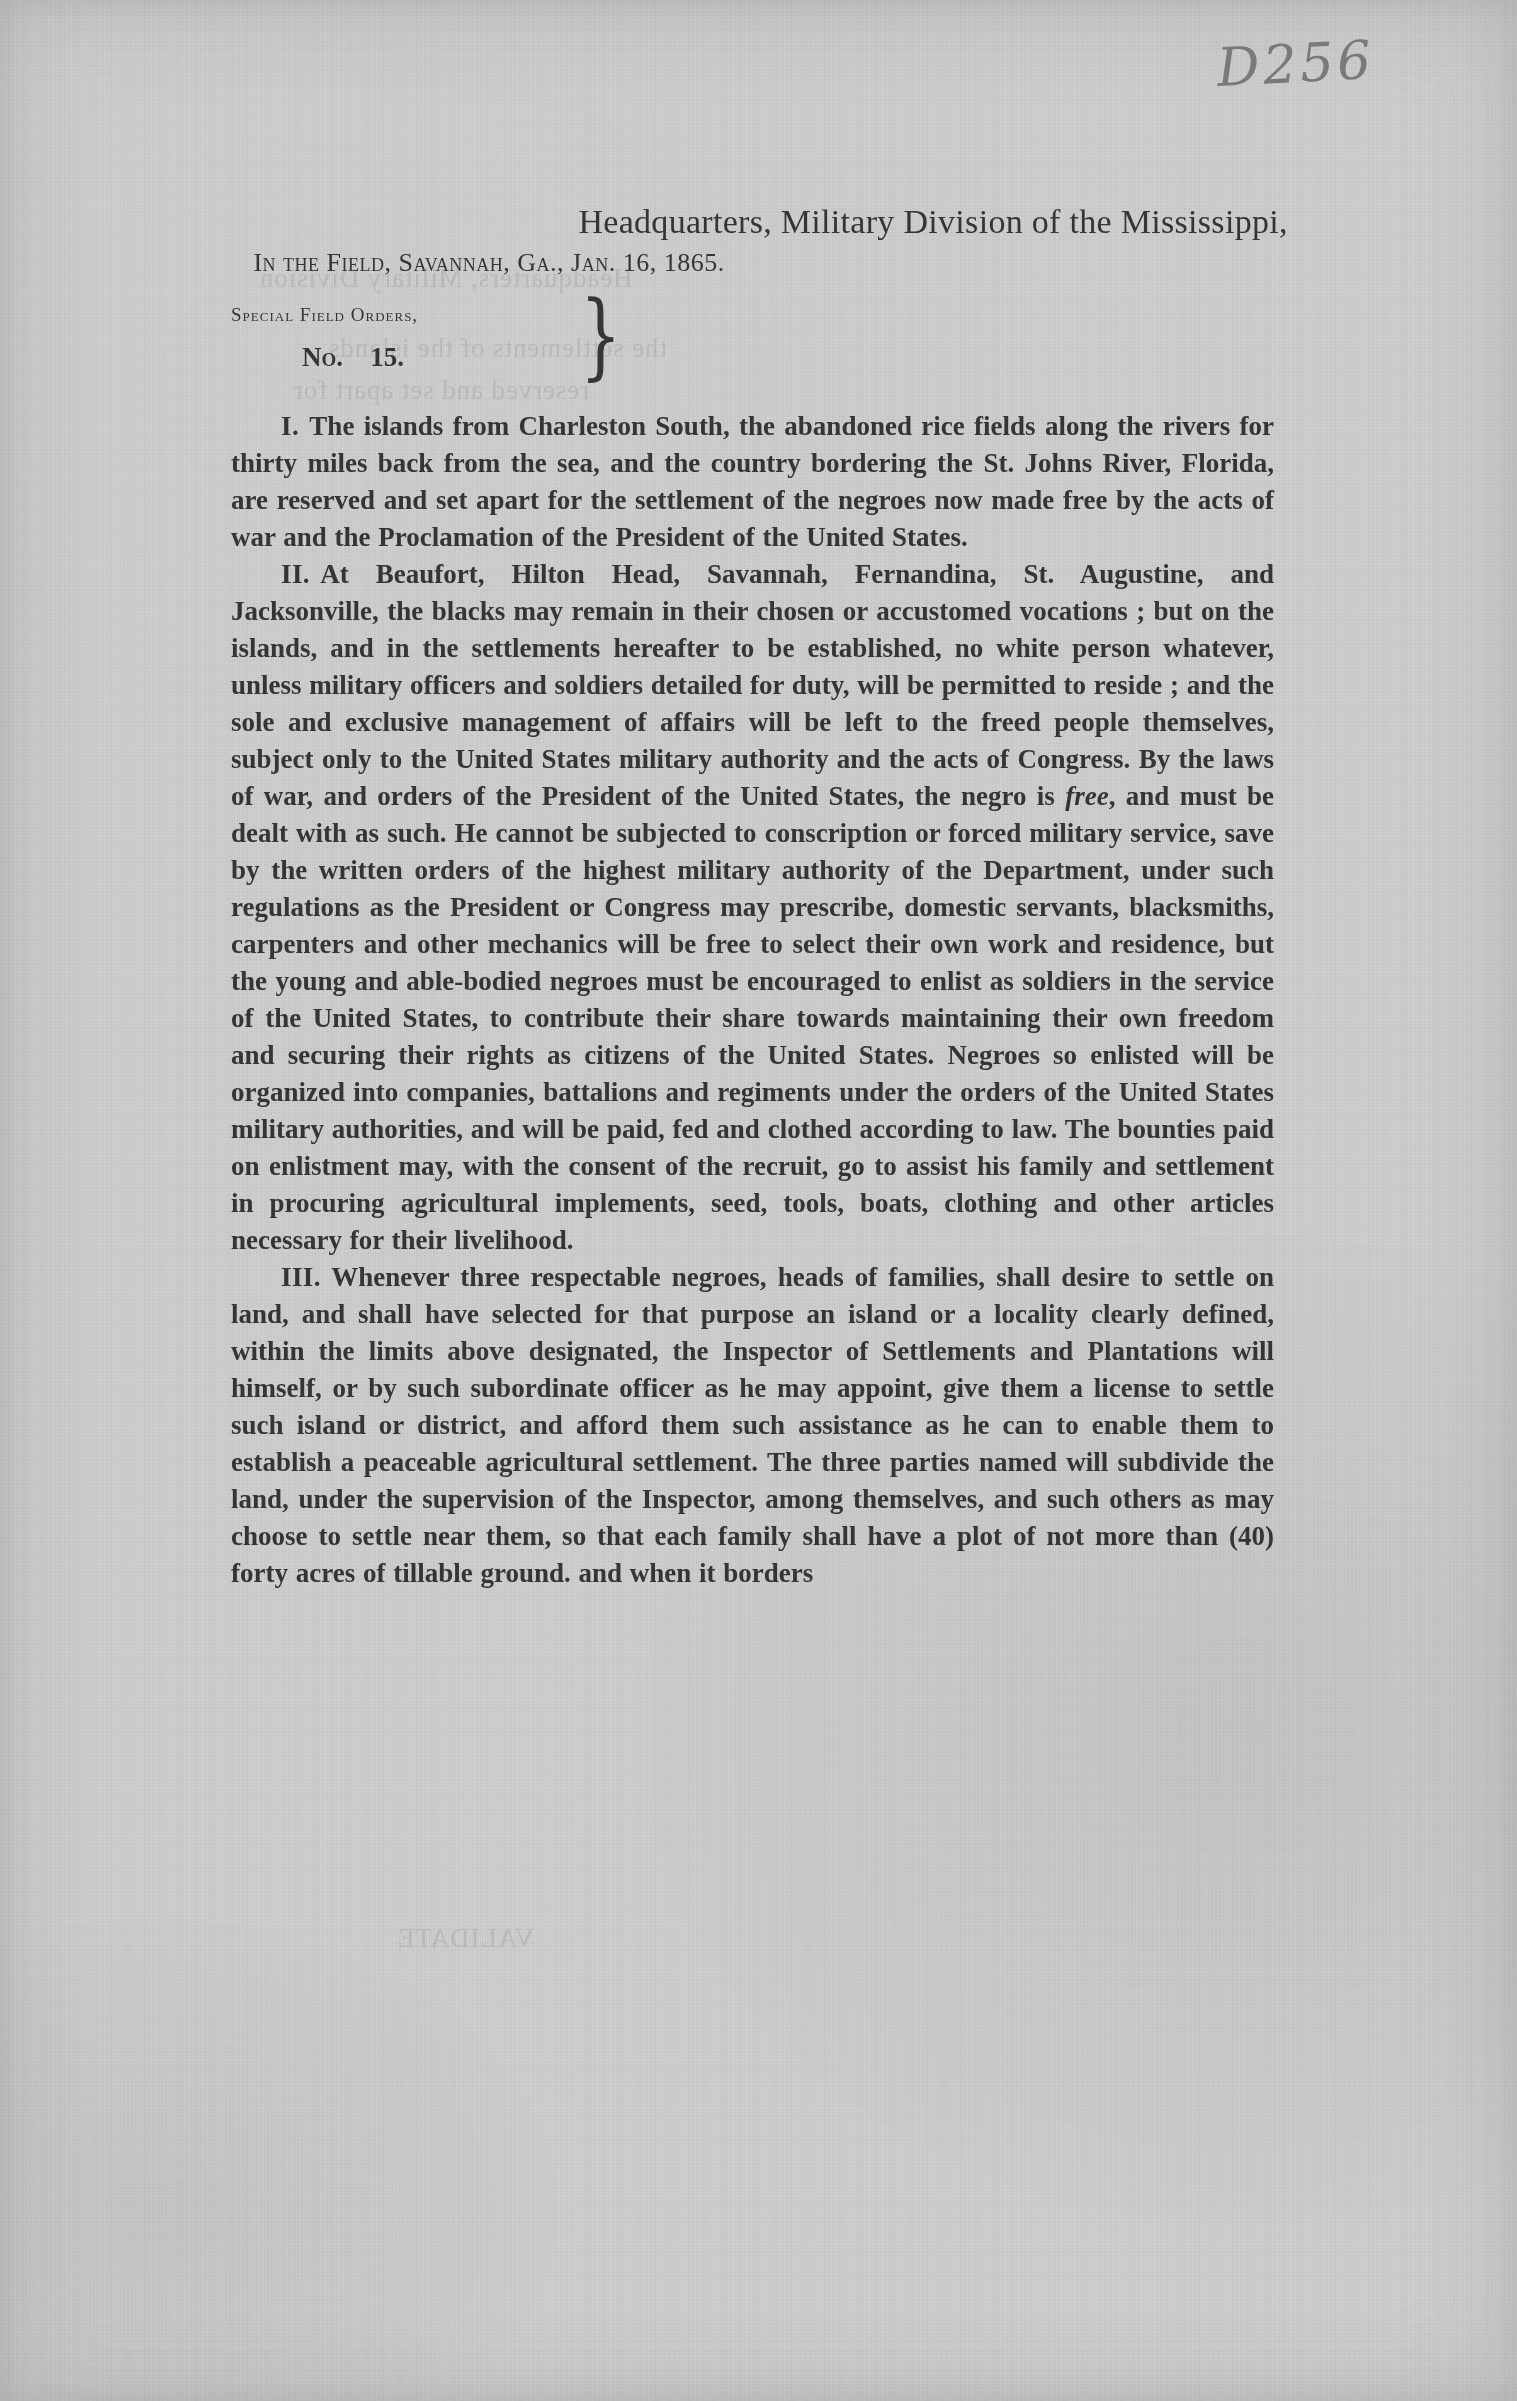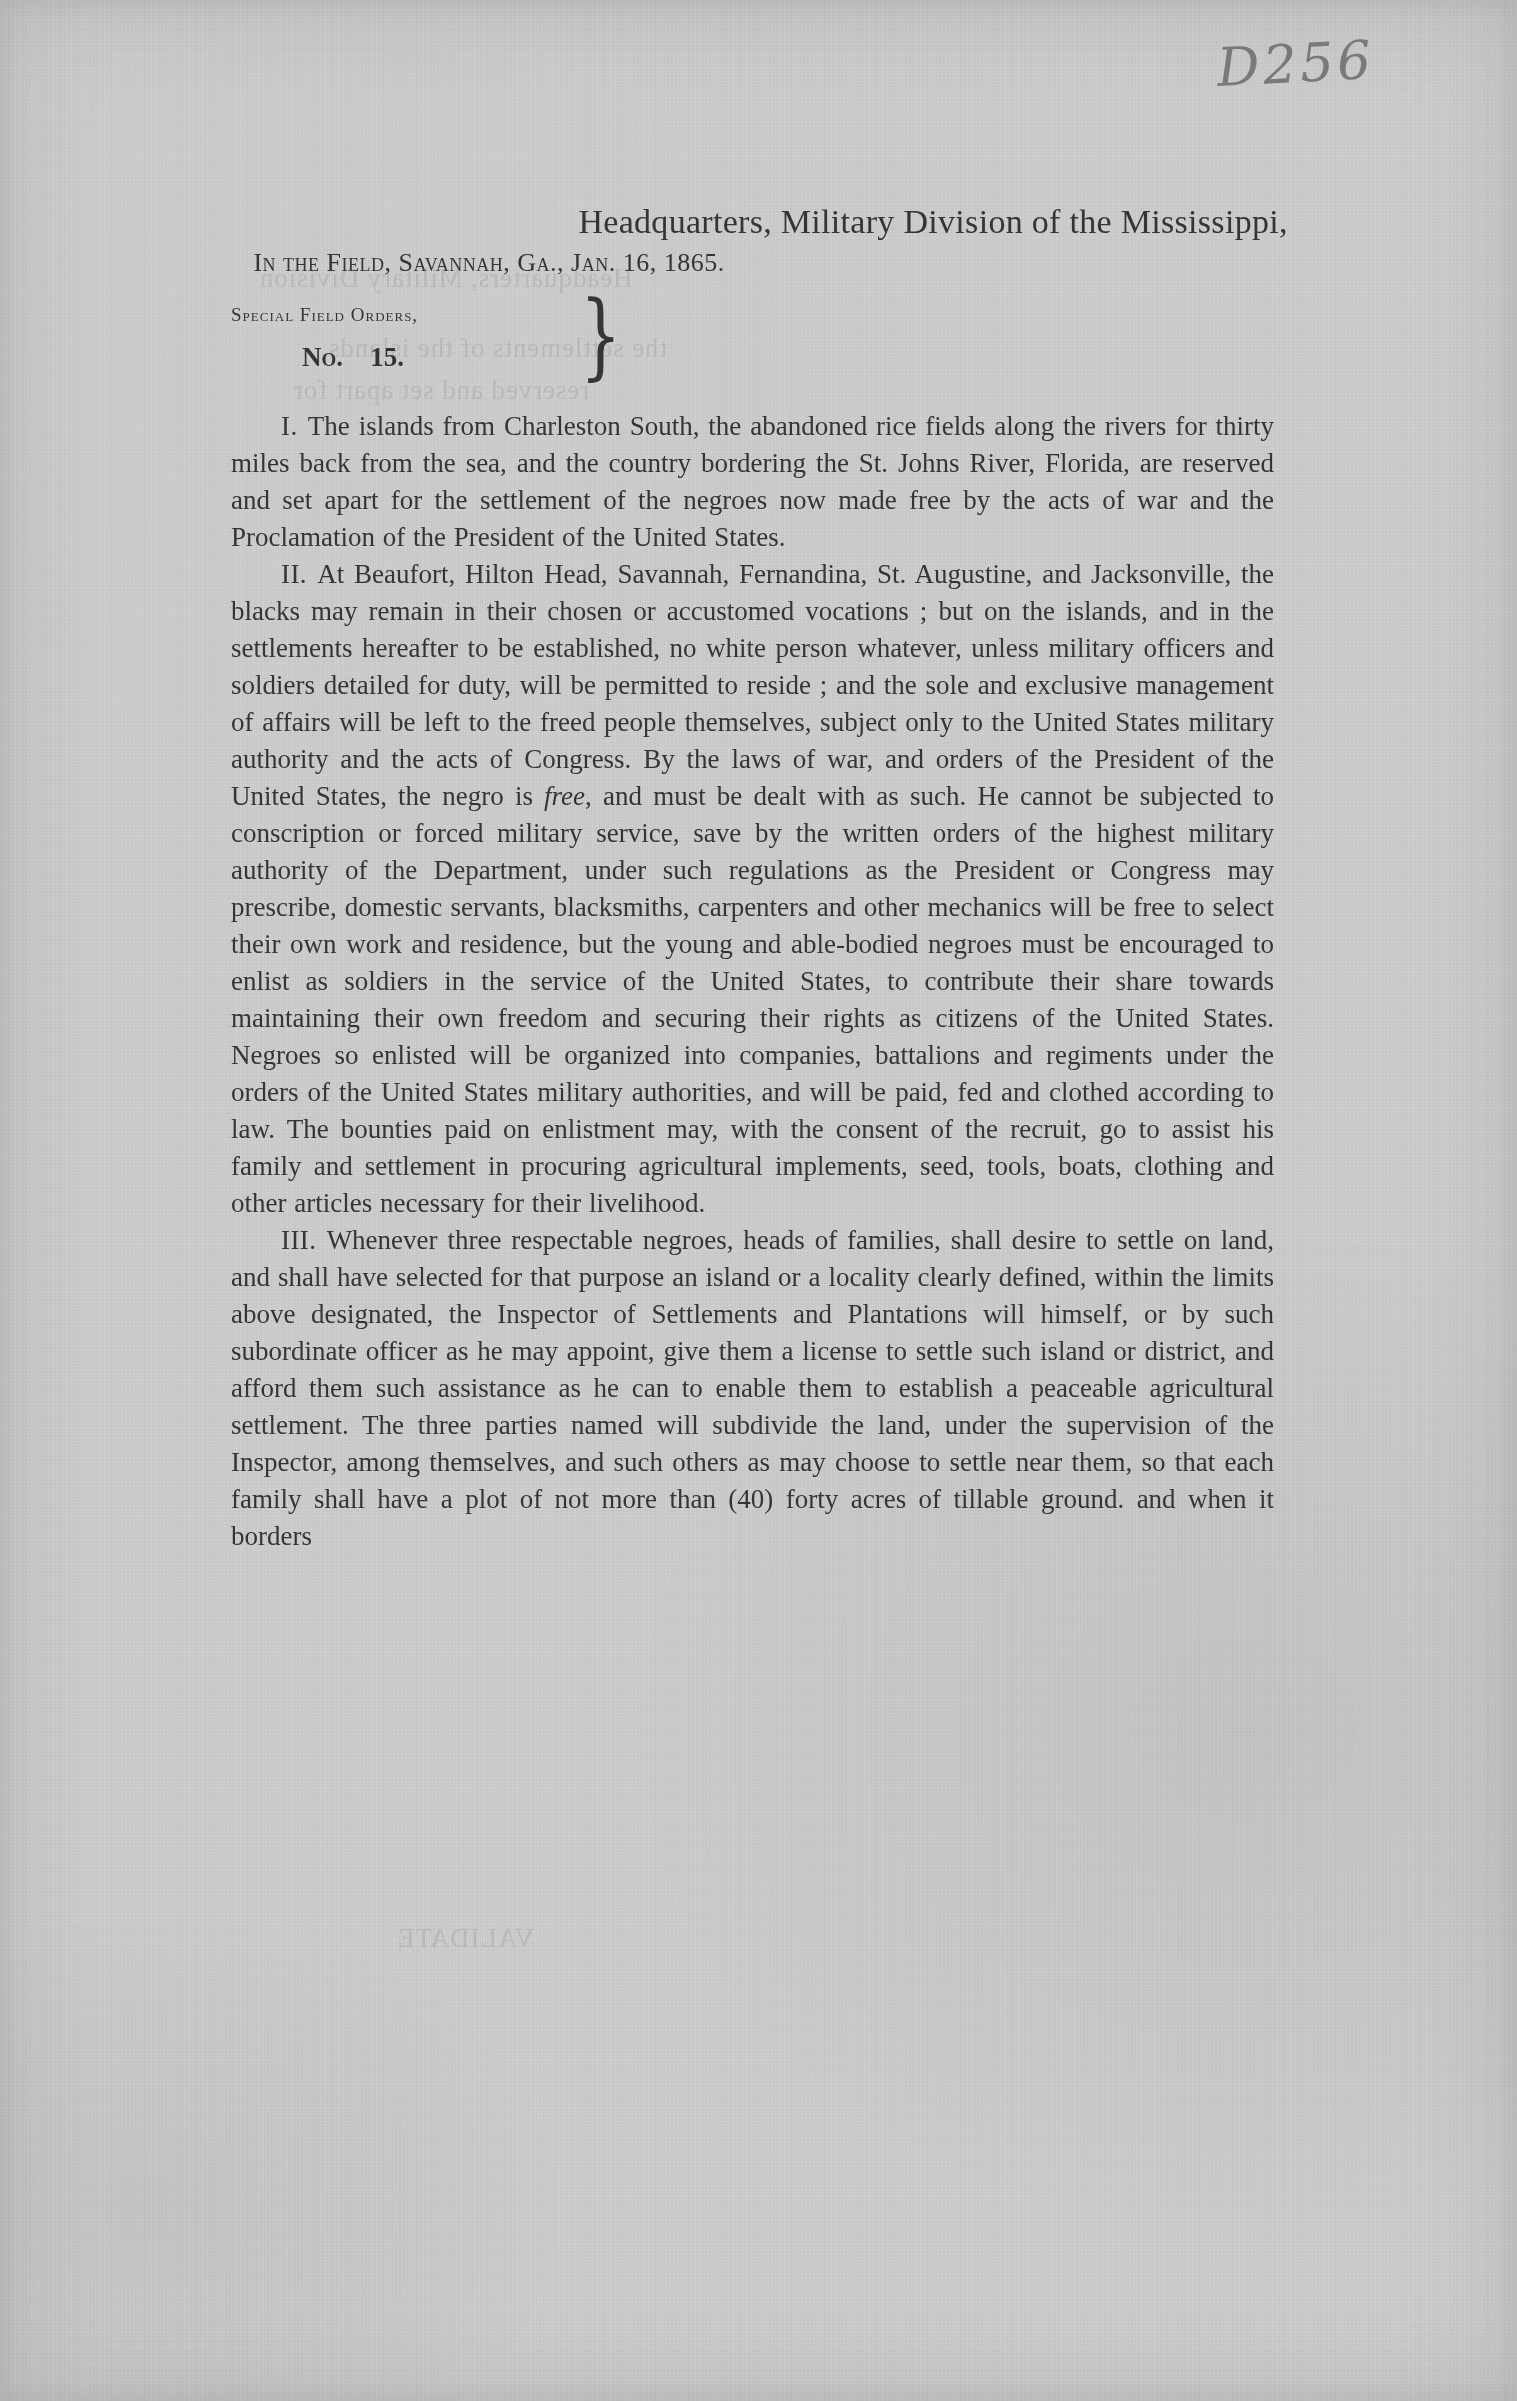--- a/index.html
+++ b/index.html
@@ -126,20 +126,21 @@
   }
 
   p.body {
     margin: 0;
     font-size: 27px;
     line-height: 37px;
     text-align: justify;
     text-align-last: left;
     text-indent: 50px;
     word-spacing: 1px;
+    font-weight: bold;
   }
   p.body .roman-num {
     letter-spacing: 0.4px;
   }
   p.body .gap { display: inline-block; width: 10.3px; }
   em.ital { font-style: italic; }
 
   
   .bleed {
     position: absolute;

